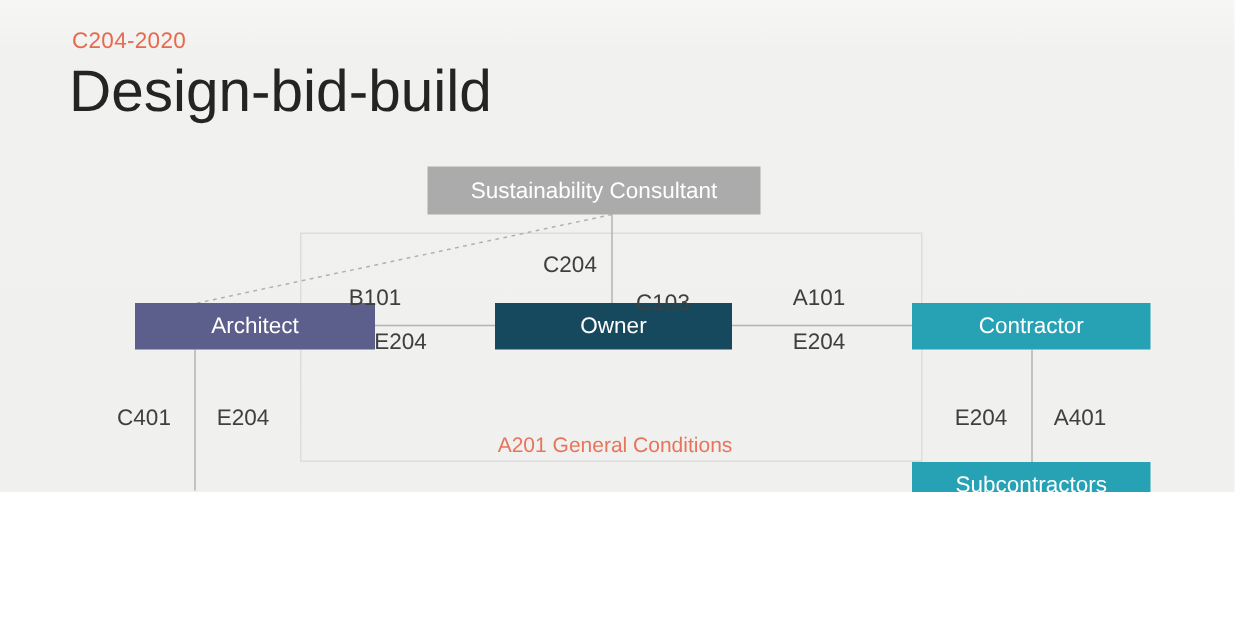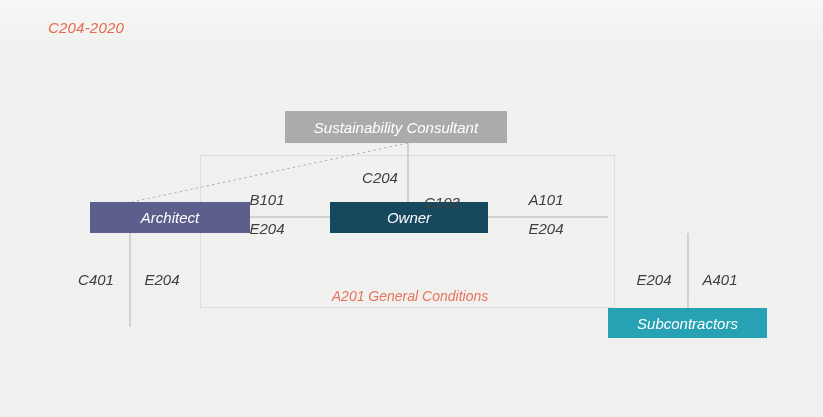--- a/index.html
+++ b/index.html
@@ -3,24 +3,23 @@
 <meta charset="utf-8">
 <style>
   html, body {
     margin: 0;
     padding: 0;
     font-family: "Liberation Sans", "DejaVu Sans", sans-serif;
   }
   .slide {
     position: relative;
     width: 823px;
-    height: 417px;
+    height: 328px;
     background: linear-gradient(#f7f7f6 0%, #f1f1f0 10%, #f0f0ef 100%);
     overflow: hidden;
-    font-style: italic;
   }
   .eyebrow {
     position: absolute;
     left: 48px;
     top: 19px;
     font-size: 15px;
     letter-spacing: 0.2px;
     color: #e76a4e;
   }
   .title {
@@ -65,21 +64,21 @@
   .node-subcontractors { left: 608px; top: 308px; width: 159px; height: 30px; }
   .edge-label {
     position: absolute;
     transform: translate(-50%, -50%);
     font-size: 15px;
     color: #3f3f3f;
     white-space: nowrap;
   }
   .lbl-c204 { left: 380px; top: 177px; }
   .lbl-c103 { left: 442px; top: 177px; margin-top: 25px; }
-  .lbl-b101 { left: 267px; top: 199px; }
+  .lbl-b101 { left: 250px; top: 199px; }
   .lbl-e204-ao { left: 267px; top: 228px; }
   .lbl-a101 { left: 546px; top: 199px; }
   .lbl-e204-oc { left: 546px; top: 228px; }
   .lbl-c401 { left: 96px;  top: 279px; }
   .lbl-e204-ac { left: 162px; top: 279px; }
   .lbl-e204-cs { left: 654px; top: 279px; }
   .lbl-a401 { left: 720px; top: 279px; }
   .gc-label {
     position: absolute;
     left: 410px;
@@ -89,20 +88,21 @@
     color: #e8745c;
     white-space: nowrap;
   }
 </style>
 </head>
 <body>
 
 <div class="slide">
 
   <div class="eyebrow">C204-2020</div>
+  <div class="title">Design-bid-build</div>
 
   <div class="gc-rect"></div>
 
   <svg class="connector-layer" width="823" height="417" viewBox="0 0 823 417" xmlns="http://www.w3.org/2000/svg">
 
     <line x1="408" y1="143" x2="408" y2="202" stroke="#b3b3b3" stroke-width="1"></line>
 
     <line x1="210" y1="217" x2="330" y2="217" stroke="#b3b3b3" stroke-width="1"></line>
 
     <line x1="488" y1="217" x2="608" y2="217" stroke="#b3b3b3" stroke-width="1"></line>
@@ -119,20 +119,23 @@
   </div>
 
   <div class="node node-architect" style="background-color: rgb(92, 94, 139);">
     <span>Architect</span>
   </div>
 
   <div class="node node-owner" style="background-color: rgb(23, 73, 94);">
     <span>Owner</span>
   </div>
 
+  <div class="node node-contractor" style="background-color: rgb(39, 162, 180);">
+    <span>Contractor</span>
+  </div>
 
 
   <div class="node node-subcontractors" style="background-color: rgb(39, 162, 180);">
     <span>Subcontractors</span>
   </div>
 
   <span class="edge-label lbl-c204">C204</span>
   <span class="edge-label lbl-c103">C103</span>
 
   <span class="edge-label lbl-b101">B101</span>

